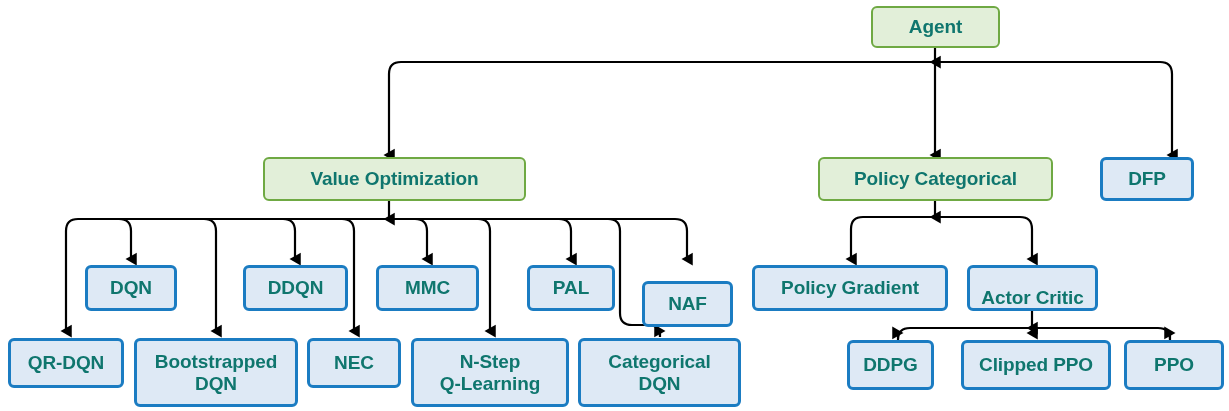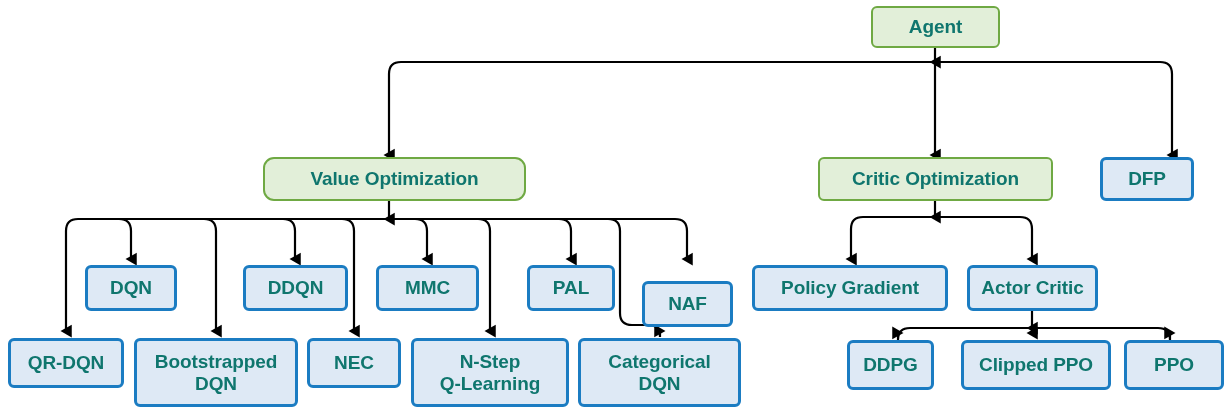--- a/index.html
+++ b/index.html
@@ -98,25 +98,25 @@
       <path d="M1032,328 L910,328 Q898,328 898,340 L898,333"></path>
       <path d="M1032,328 L1032,333"></path>
       <path d="M1032,328 L1158,328 Q1170,328 1170,340 L1170,333"></path>
     </g>
   </svg>
 
   <div class="node node-green" style="left:871px; top:6px; width:129px; height:42px;">
     <span class="label">Agent</span>
   </div>
 
-  <div class="node node-green" style="left:263px; top:157px; width:263px; height:44px;border-radius:11px;">
+  <div class="node node-green" style="left:263px; top:157px; width:263px; height:44px;">
     <span class="label">Value Optimization</span>
   </div>
   <div class="node node-green" style="left:818px; top:157px; width:235px; height:44px;">
-    <span class="label">Critic Optimization</span>
+    <span class="label">Policy Categorical</span>
   </div>
   <div class="node node-blue" style="left:1100px; top:157px; width:94px; height:44px;">
     <span class="label">DFP</span>
   </div>
 
   <div class="node node-blue" style="left:85px; top:265px; width:92px; height:46px;">
     <span class="label">DQN</span>
   </div>
   <div class="node node-blue" style="left:243px; top:265px; width:105px; height:46px;">
     <span class="label">DDQN</span>
@@ -126,21 +126,21 @@
   </div>
   <div class="node node-blue" style="left:527px; top:265px; width:88px; height:46px;text-align:center;">
     <span class="label">PAL</span>
   </div>
   <div class="node node-blue" style="left:642px; top:265px; width:91px; height:46px;margin-top:16px;">
     <span class="label">NAF</span>
   </div>
   <div class="node node-blue" style="left:752px; top:265px; width:196px; height:46px;">
     <span class="label">Policy Gradient</span>
   </div>
-  <div class="node node-blue" style="left:967px; top:265px; width:131px; height:46px;">
+  <div class="node node-blue" style="left:967px; top:265px; width:131px; height:46px;align-items:flex-end;">
     <span class="label">Actor Critic</span>
   </div>
 
   <div class="node node-blue" style="left:8px; top:338px; width:116px; height:50px;">
     <span class="label">QR-DQN</span>
   </div>
   <div class="node node-blue" style="left:134px; top:338px; width:164px; height:69px;">
     <span class="label">Bootstrapped
 DQN</span>
   </div>

